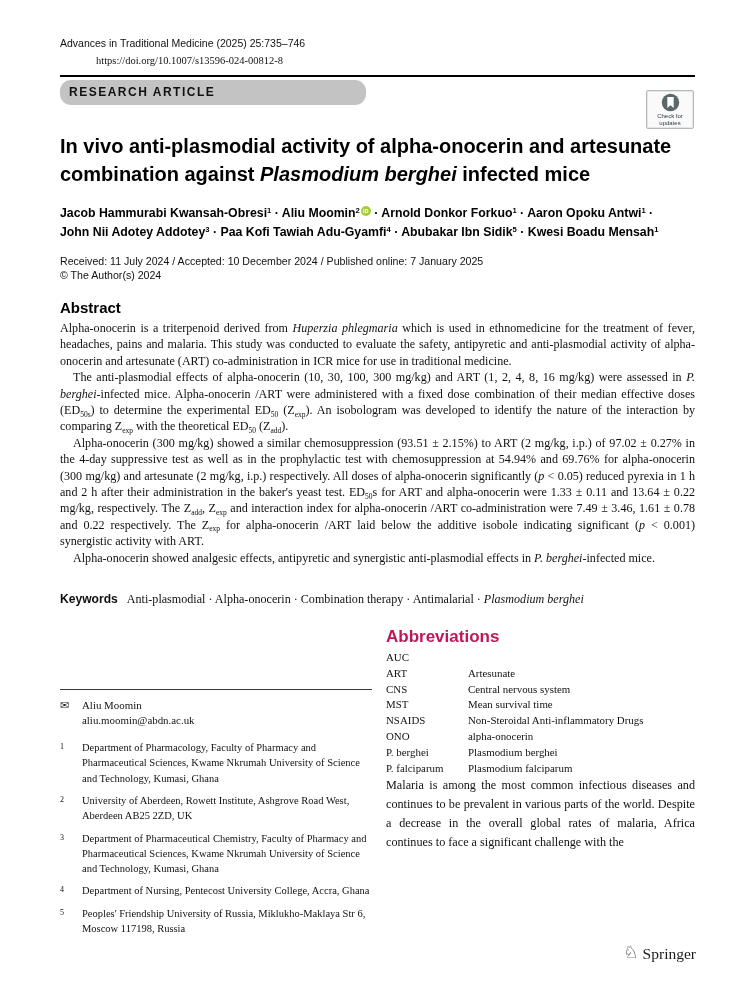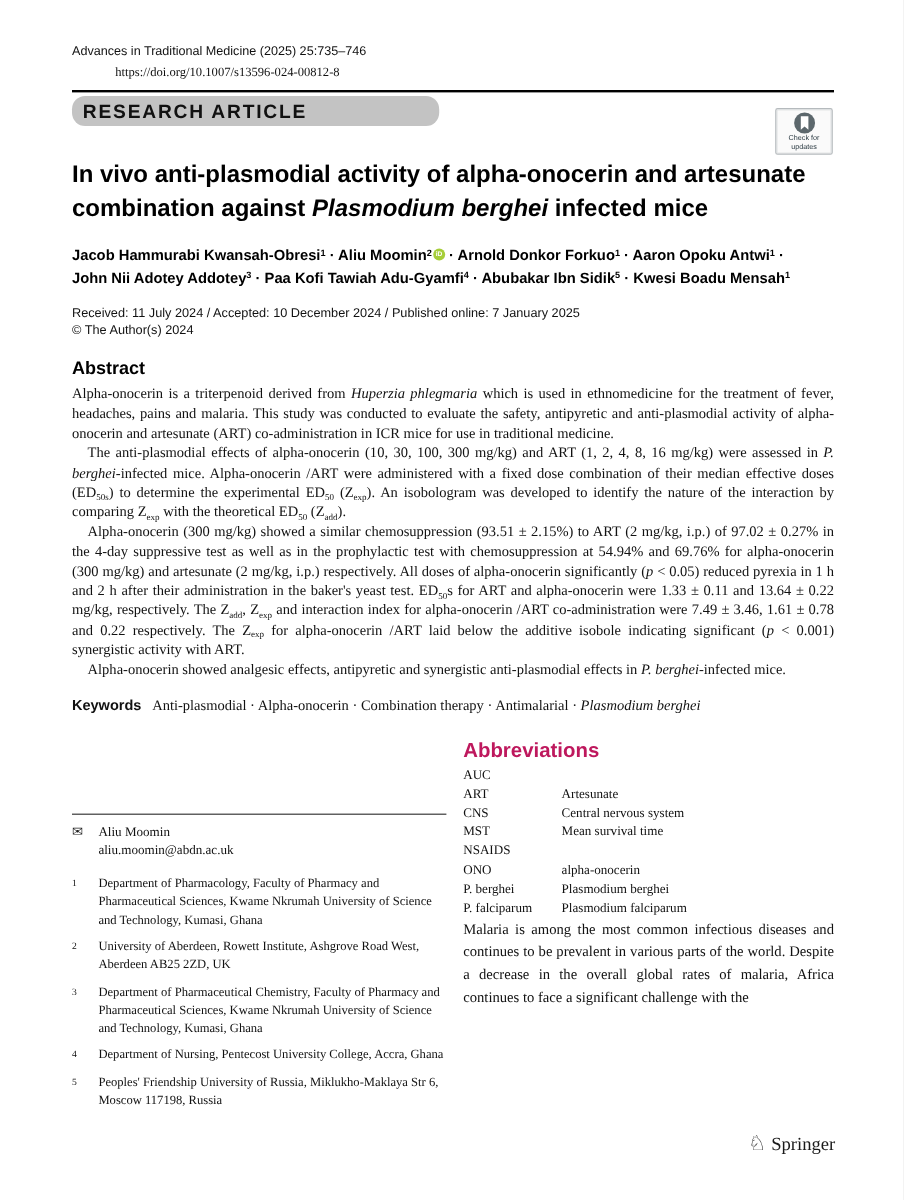--- a/index.html
+++ b/index.html
@@ -13,21 +13,21 @@
     font-family:"Liberation Serif", serif;
     color:#111;
     overflow:hidden;
   }
   
   .jline{font-family:"Liberation Sans",sans-serif;font-size:10.5px;line-height:14px;color:#111;}
   .doi{font-family:Liberation Serif, serif;font-size:10.5px;line-height:14px;color:#111;text-decoration:none;display:inline-block;margin-left:36px;}
   .toprule{margin-top:7px;height:2px;background:#000;}
   .banner{
     margin-top:3px;width:297px;height:20px;background:#c3c3c3;
-    font-family:"Liberation Sans",sans-serif;font-weight:bold;font-size:16px;
+    font-family:"Liberation Sans",sans-serif;font-weight:bold;font-size:12px;
     letter-spacing:1.5px;color:#111;padding:5px 0 0 9px;border-radius:11px;
   }
   
   .check-badge{
     position:absolute;top:90px;right:59px;width:46px;height:37px;
     background:#fafafa;border:1px solid #b5babd;border-radius:2px;
     display:flex;flex-direction:column;align-items:center;justify-content:center;
     box-shadow:0 0 0 1px #e3e5e6 inset;cursor:pointer;
   }
   .cb-text{font-family:"Liberation Sans",sans-serif;font-size:6px;line-height:7px;color:#2b3a42;text-align:center;margin-top:1px;}
@@ -42,21 +42,21 @@
     font-size:12.3px;line-height:18.5px;color:#000;
   }
   .meta{margin-top:14px;font-family:"Liberation Sans",sans-serif;font-size:10.6px;line-height:13.5px;color:#111;}
   
   .abstract h2{
     margin:17px 0 4px 0;font-family:"Liberation Sans",sans-serif;
     font-size:15px;line-height:17px;font-weight:bold;color:#000;
   }
   .abstract p{margin:0;font-size:12.1px;line-height:16.4px;text-align:justify;}
   .abstract p.ind{text-indent:13px;}
-  .keywords{margin-top:14px;font-size:12.1px;line-height:16px;}
+  .keywords{margin-top:25px;font-size:12.1px;line-height:16px;}
   .kw-label{font-family:"Liberation Sans",sans-serif;font-weight:bold;font-size:12.1px;margin-right:9px;}
   
   .rt-i{font-style:italic;}
   .rt-sup{font-size:0.62em;position:relative;top:-0.52em;line-height:0;}
   .rt-sub{font-size:0.62em;position:relative;top:0.34em;line-height:0;}
   .rt-orcid{
     display:inline-block;width:10px;height:10px;border-radius:50%;
     background:#a6ce39;color:#fff;font:bold 5.5px/10px "Liberation Sans",sans-serif;
     text-align:center;position:relative;top:-4px;margin-left:1px;cursor:pointer;
   }
@@ -194,20 +194,21 @@
         <div class="abbr-row">
             <span class="abbr-k">CNS</span>
             <span class="abbr-v">Central nervous system</span>
           </div>
         <div class="abbr-row">
             <span class="abbr-k">MST</span>
             <span class="abbr-v">Mean survival time</span>
           </div>
         <div class="abbr-row">
             <span class="abbr-k">NSAIDS</span>
+            <span class="abbr-v">Non-Steroidal Anti-inflammatory Drugs</span>
           </div>
         <div class="abbr-row">
             <span class="abbr-k">ONO</span>
             <span class="abbr-v">alpha-onocerin</span>
           </div>
         <div class="abbr-row">
             <span class="abbr-k">P. berghei</span>
             <span class="abbr-v">Plasmodium berghei</span>
           </div>
         <div class="abbr-row">

